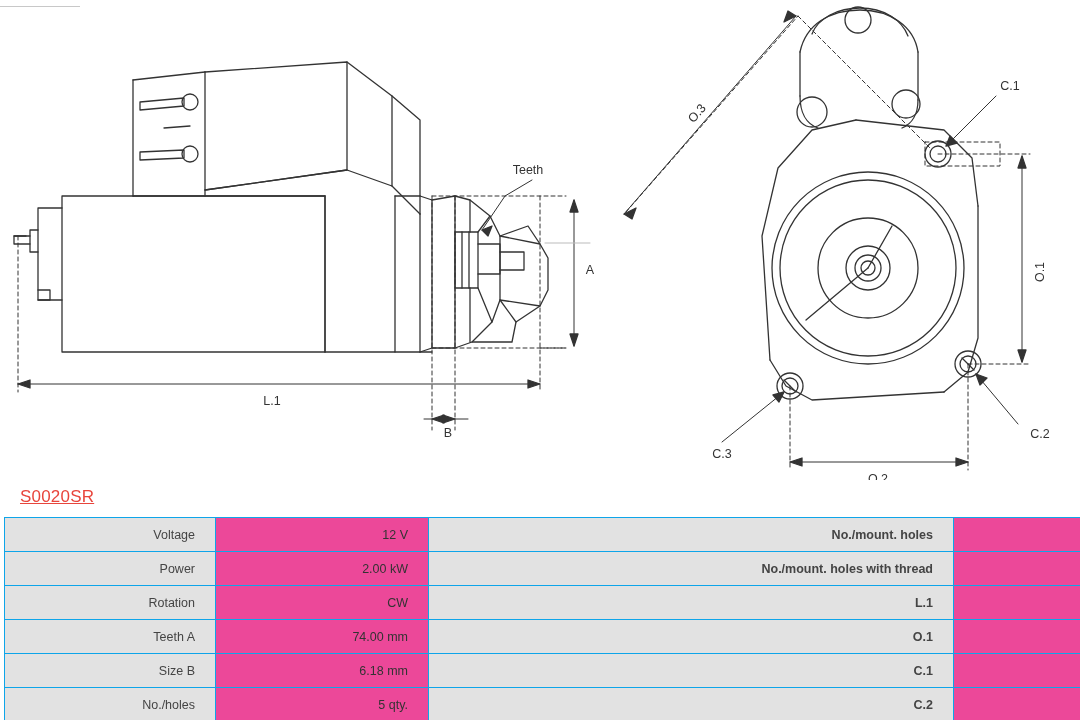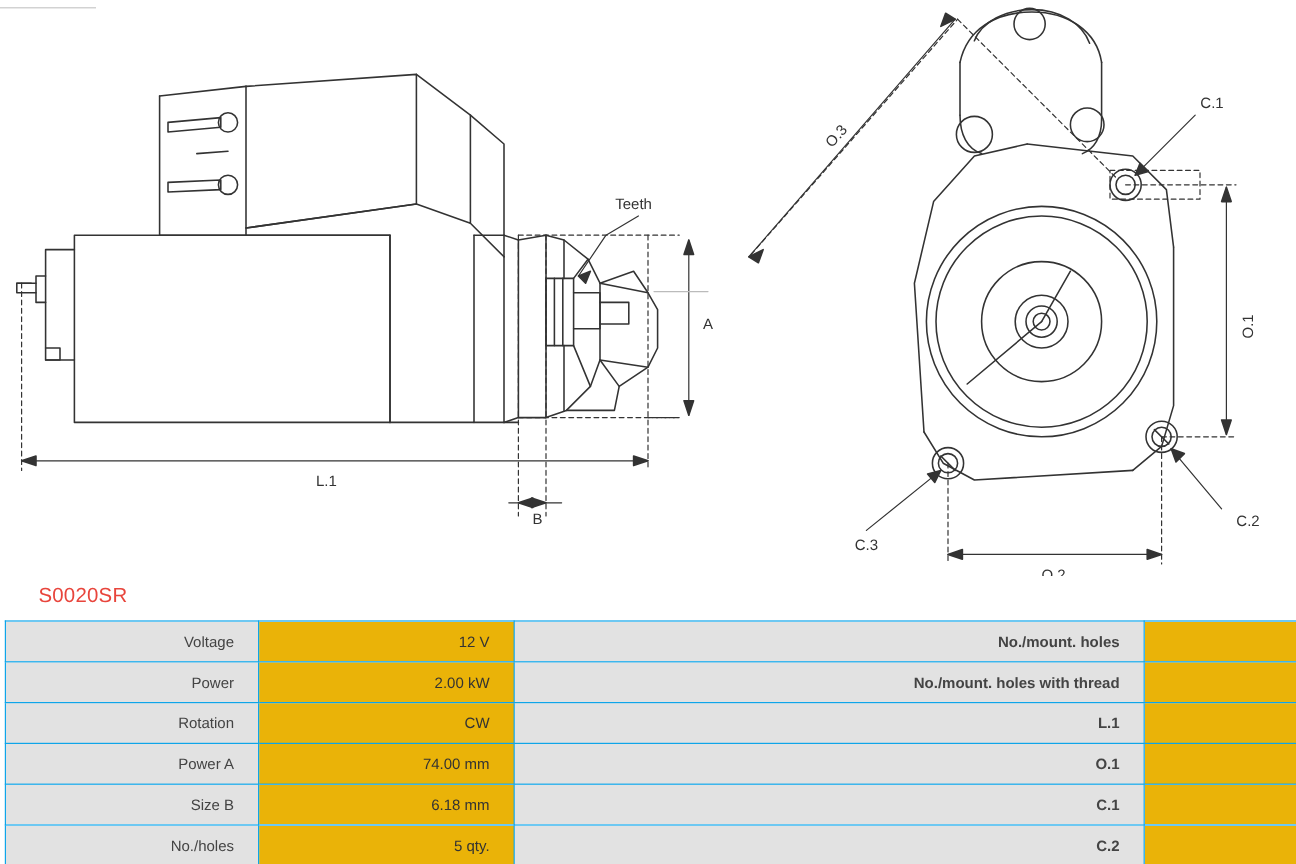--- a/index.html
+++ b/index.html
@@ -33,26 +33,27 @@
     top: 0;
     left: 0;
     width: 1080px;
     height: 480px;
   }
   .drawing svg {
     display: block;
   }
   .part-number {
     position: absolute;
-    left: 32px;
+    left: 20px;
     top: 487px;
     font-size: 17px;
     color: #e8453c;
     font-family: "Liberation Sans", sans-serif;
     letter-spacing: 0.2px;
+    text-decoration: underline;
   }
   .spec-table {
     position: absolute;
     left: 4px;
     top: 517px;
     width: 1072px;
     border-collapse: collapse;
     table-layout: fixed;
     font-size: 12.5px;
   }
@@ -64,21 +65,21 @@
     white-space: nowrap;
     overflow: hidden;
     text-overflow: ellipsis;
   }
   .lbl {
     background: #e2e2e2;
     color: #444444;
     text-align: right;
   }
   .val {
-    background: #eab308;
+    background: #ec4899;
     color: #333333;
     text-align: right;
   }
   .col-l1 { width: 170px; }
   .col-v1 { width: 172px; }
   .col-l2 { width: 484px; font-weight: bold; }
   .col-v2 { width: 246px; }
   .dim-label {
     font-size: 12.5px;
     fill: #333333;
@@ -296,21 +297,21 @@
         <td class="lbl col-l2">No./mount. holes with thread</td>
         <td class="val col-v2">2 qty.</td>
       </tr>
       <tr>
         <td class="lbl col-l1">Rotation</td>
         <td class="val col-v1">CW</td>
         <td class="lbl col-l2">L.1</td>
         <td class="val col-v2">251.00 mm</td>
       </tr>
       <tr>
-        <td class="lbl col-l1">Power A</td>
+        <td class="lbl col-l1">Teeth A</td>
         <td class="val col-v1">74.00 mm</td>
         <td class="lbl col-l2">O.1</td>
         <td class="val col-v2">115.00 mm</td>
       </tr>
       <tr>
         <td class="lbl col-l1">Size B</td>
         <td class="val col-v1">6.18 mm</td>
         <td class="lbl col-l2">C.1</td>
         <td class="val col-v2">M10x1.25 mm</td>
       </tr>

